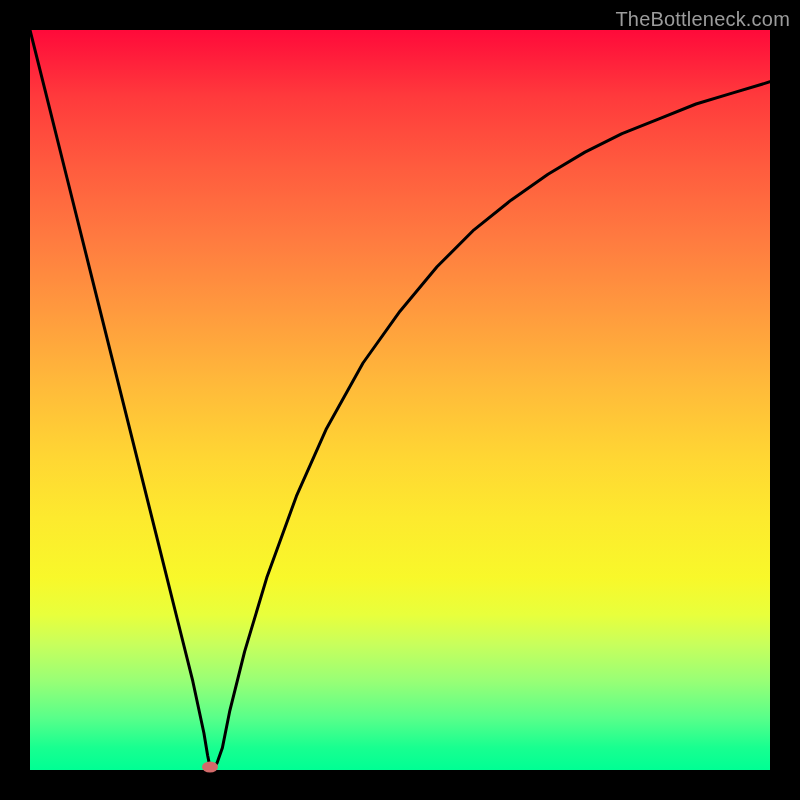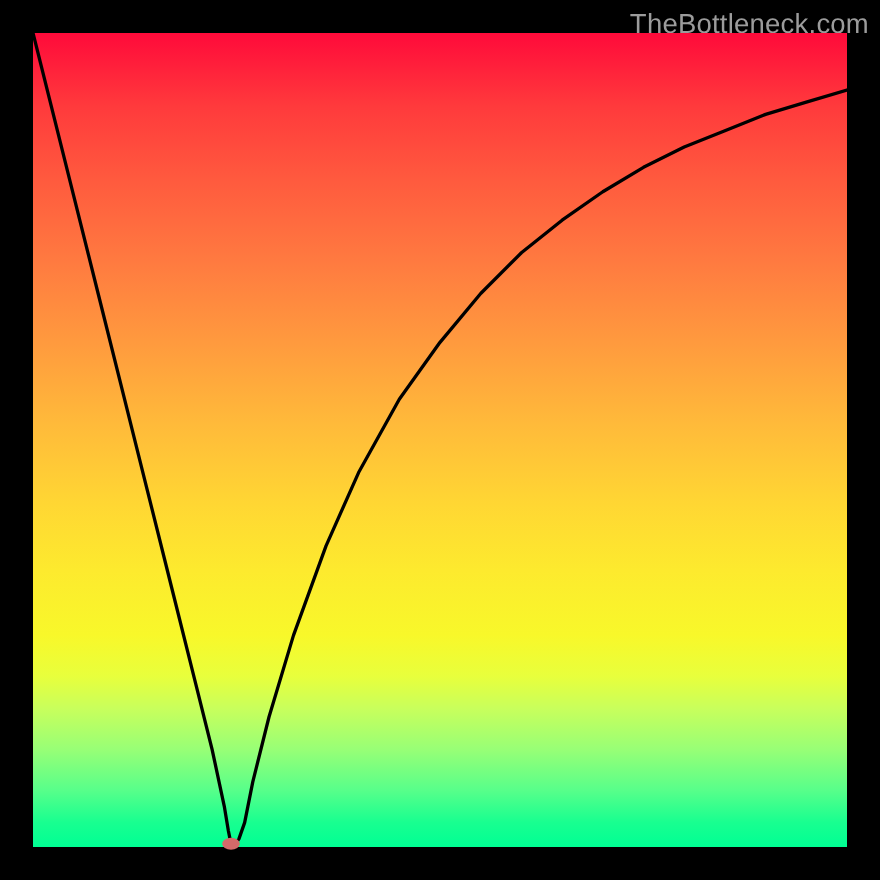--- a/index.html
+++ b/index.html
@@ -48,21 +48,21 @@
     top: 0;
     left: 0;
     width: 740px;
     height: 740px;
   }
   .watermark {
     position: absolute;
     top: 8px;
     right: 10px;
     color: #9c9c9c;
-    font-size: 25px;
+    font-size: 20px;
     letter-spacing: 0.2px;
     font-weight: 400;
     text-align: right;
   }
   .marker {
     position: absolute;
     width: 16px;
     height: 11px;
     border-radius: 50%;
     background: #d46a6a;

